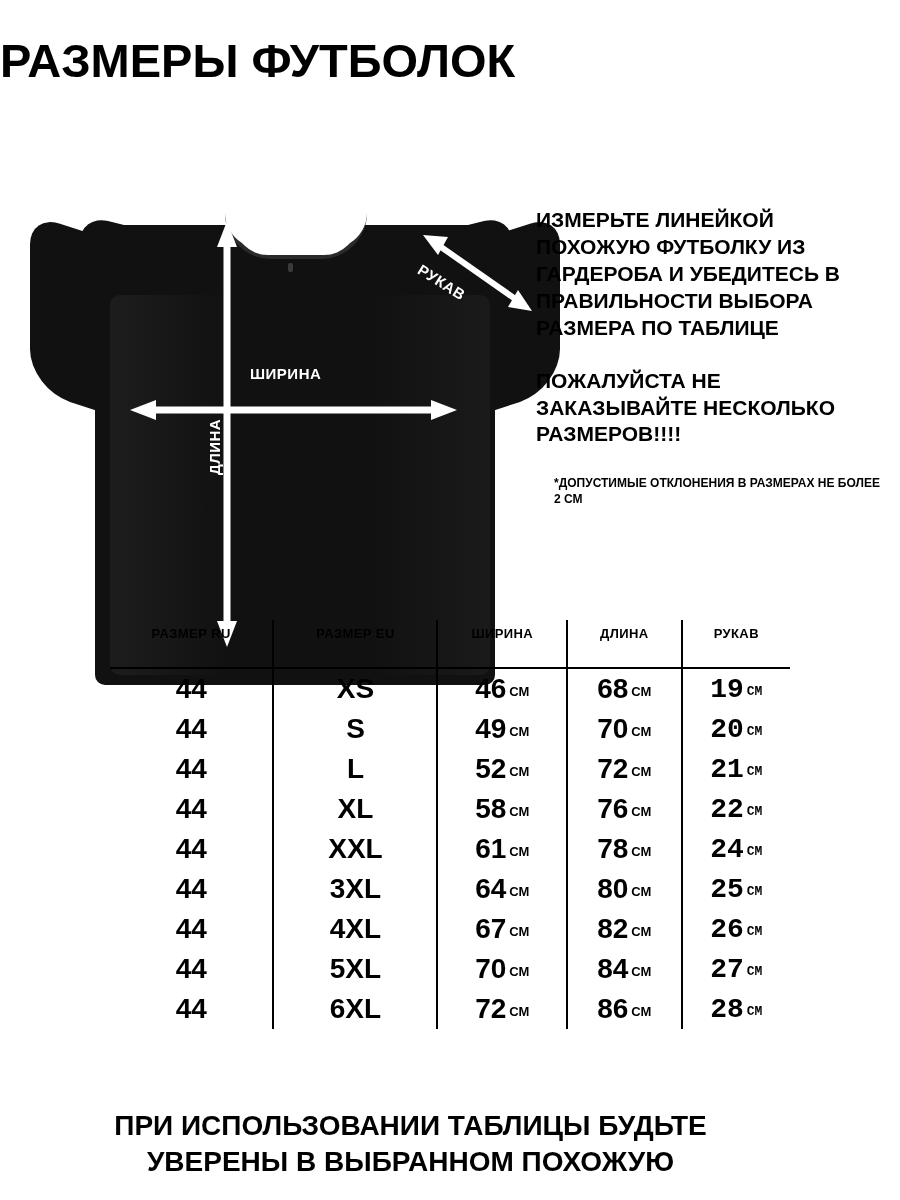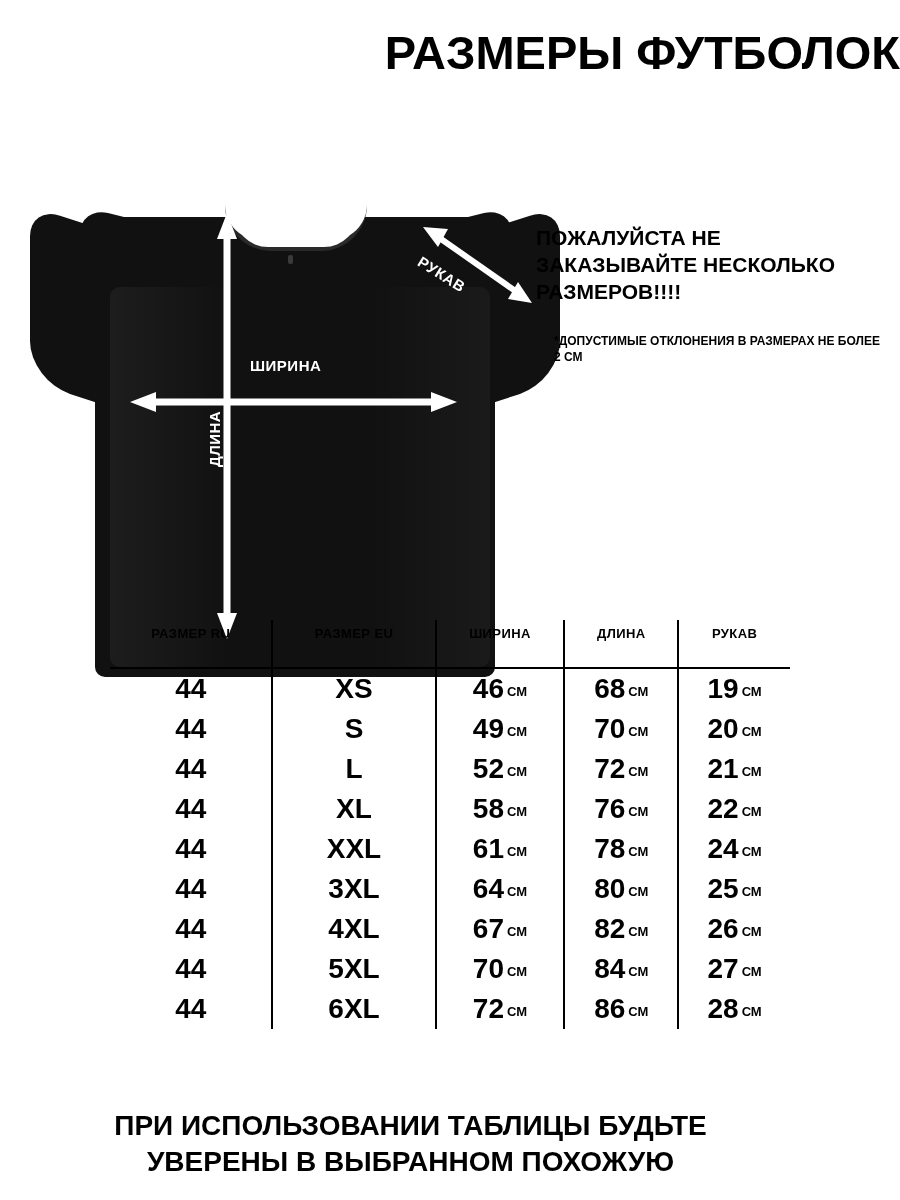--- a/index.html
+++ b/index.html
@@ -11,25 +11,25 @@
     height: 1200px;
     background: #ffffff;
     font-family: "Liberation Sans", sans-serif;
     color: #000000;
     overflow: hidden;
     position: relative;
   }
 
   
   .title {
-    text-align: right;
+    text-align: left;
     font-size: 47px;
     font-weight: bold;
     letter-spacing: 0px;
-    margin-top: 28px;
+    margin-top: 36px;
     line-height: 1.05;
   }
 
   
   .top-section {
     position: relative;
     height: 500px;
   }
 
   
@@ -202,21 +202,21 @@
   }
   table.sizes th:last-child { border-right: none; }
   table.sizes td {
     text-align: center;
     padding: 4px 0;
     border-right: 2px solid #000;
     font-weight: bold;
     font-size: 28px;
     white-space: nowrap;
   }
-  table.sizes td:last-child { border-right: none; }
+  table.sizes td:last-child { border-right: none; font-family: Liberation Mono, monospace; }
   .unit {
     font-size: 13px;
     font-weight: bold;
     margin-left: 3px;
     vertical-align: 2px;
   }
 
   
   .footer {
     position: absolute;
@@ -268,20 +268,21 @@
         <polygon points="512,126 488,122 498,105" fill="#ffffff"></polygon>
       </g>
     </svg>
 
     <div class="lbl lbl-width">ШИРИНА</div>
     <div class="lbl lbl-length">ДЛИНА</div>
     <div class="lbl lbl-sleeve">РУКАВ</div>
   </div>
 
   <div class="notes">
+    <div class="note-block note-1">ИЗМЕРЬТЕ ЛИНЕЙКОЙ ПОХОЖУЮ ФУТБОЛКУ ИЗ ГАРДЕРОБА И УБЕДИТЕСЬ В ПРАВИЛЬНОСТИ ВЫБОРА РАЗМЕРА ПО ТАБЛИЦЕ</div>
     <div class="note-block note-2">ПОЖАЛУЙСТА НЕ ЗАКАЗЫВАЙТЕ НЕСКОЛЬКО РАЗМЕРОВ!!!!</div>
     <div class="note-block note-3">*ДОПУСТИМЫЕ ОТКЛОНЕНИЯ В РАЗМЕРАХ НЕ БОЛЕЕ 2 СМ</div>
   </div>
 </div>
 
 <div class="table-wrap">
   <table class="sizes">
     <thead>
       <tr>
         <th>РАЗМЕР RU</th>

